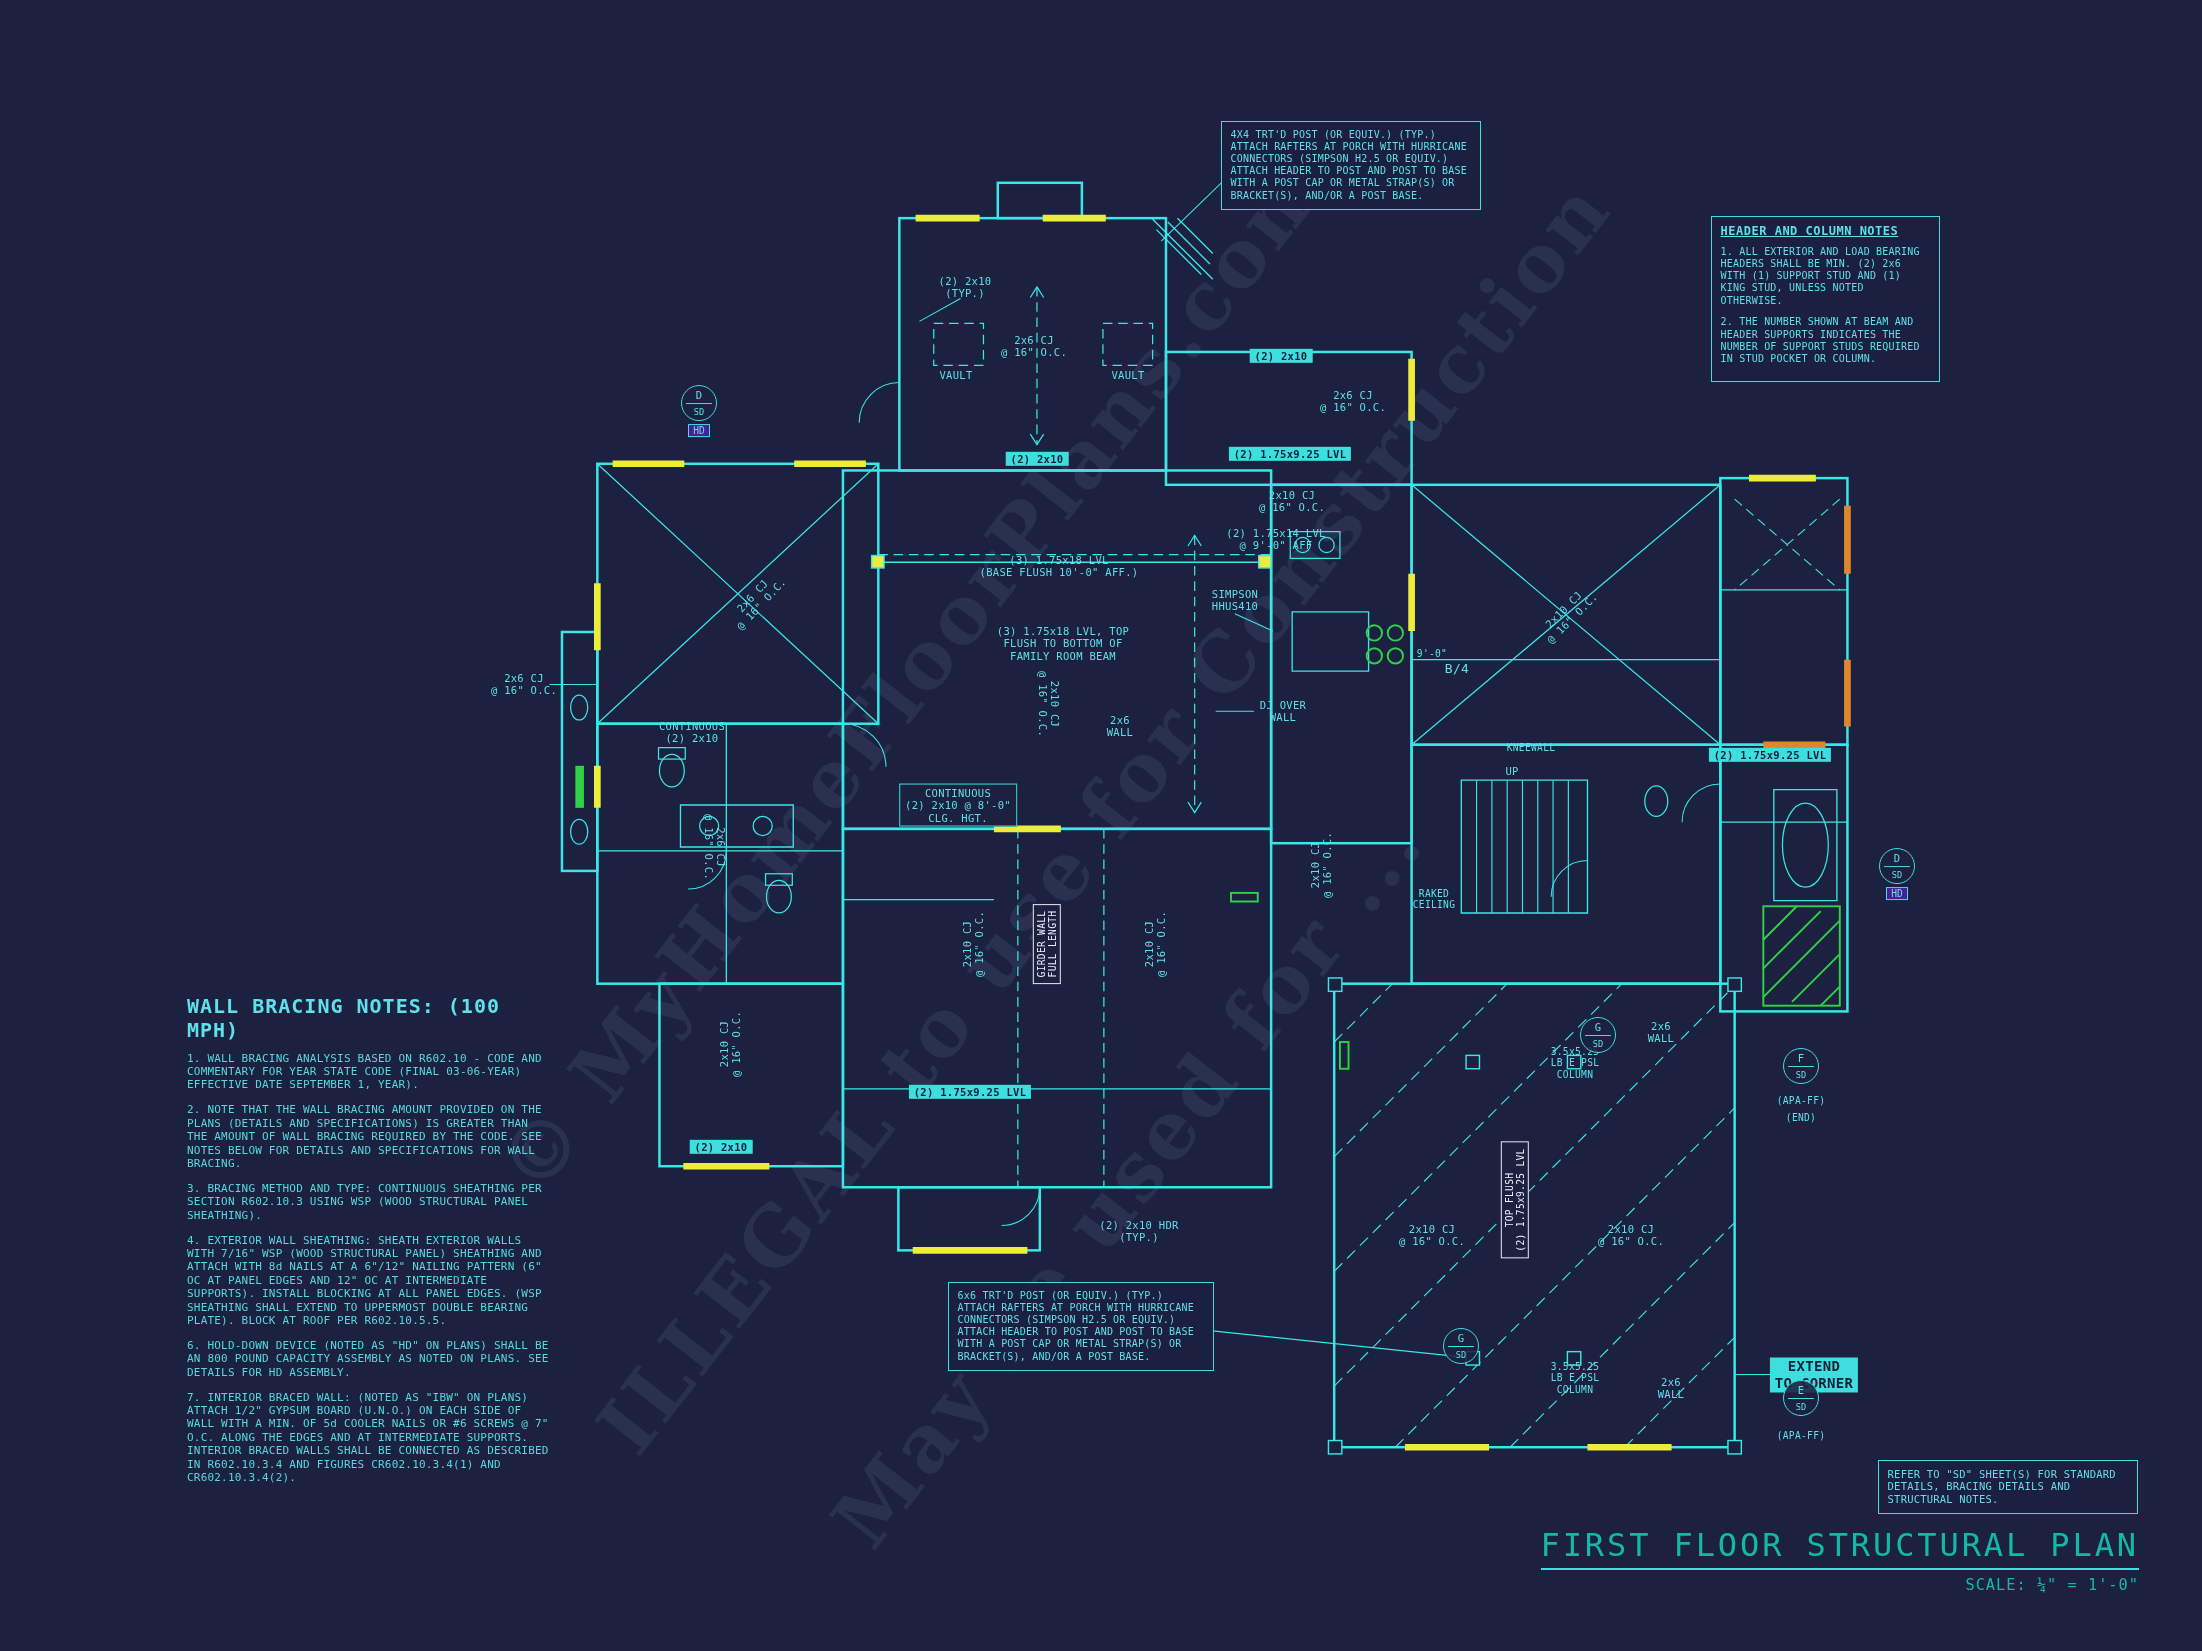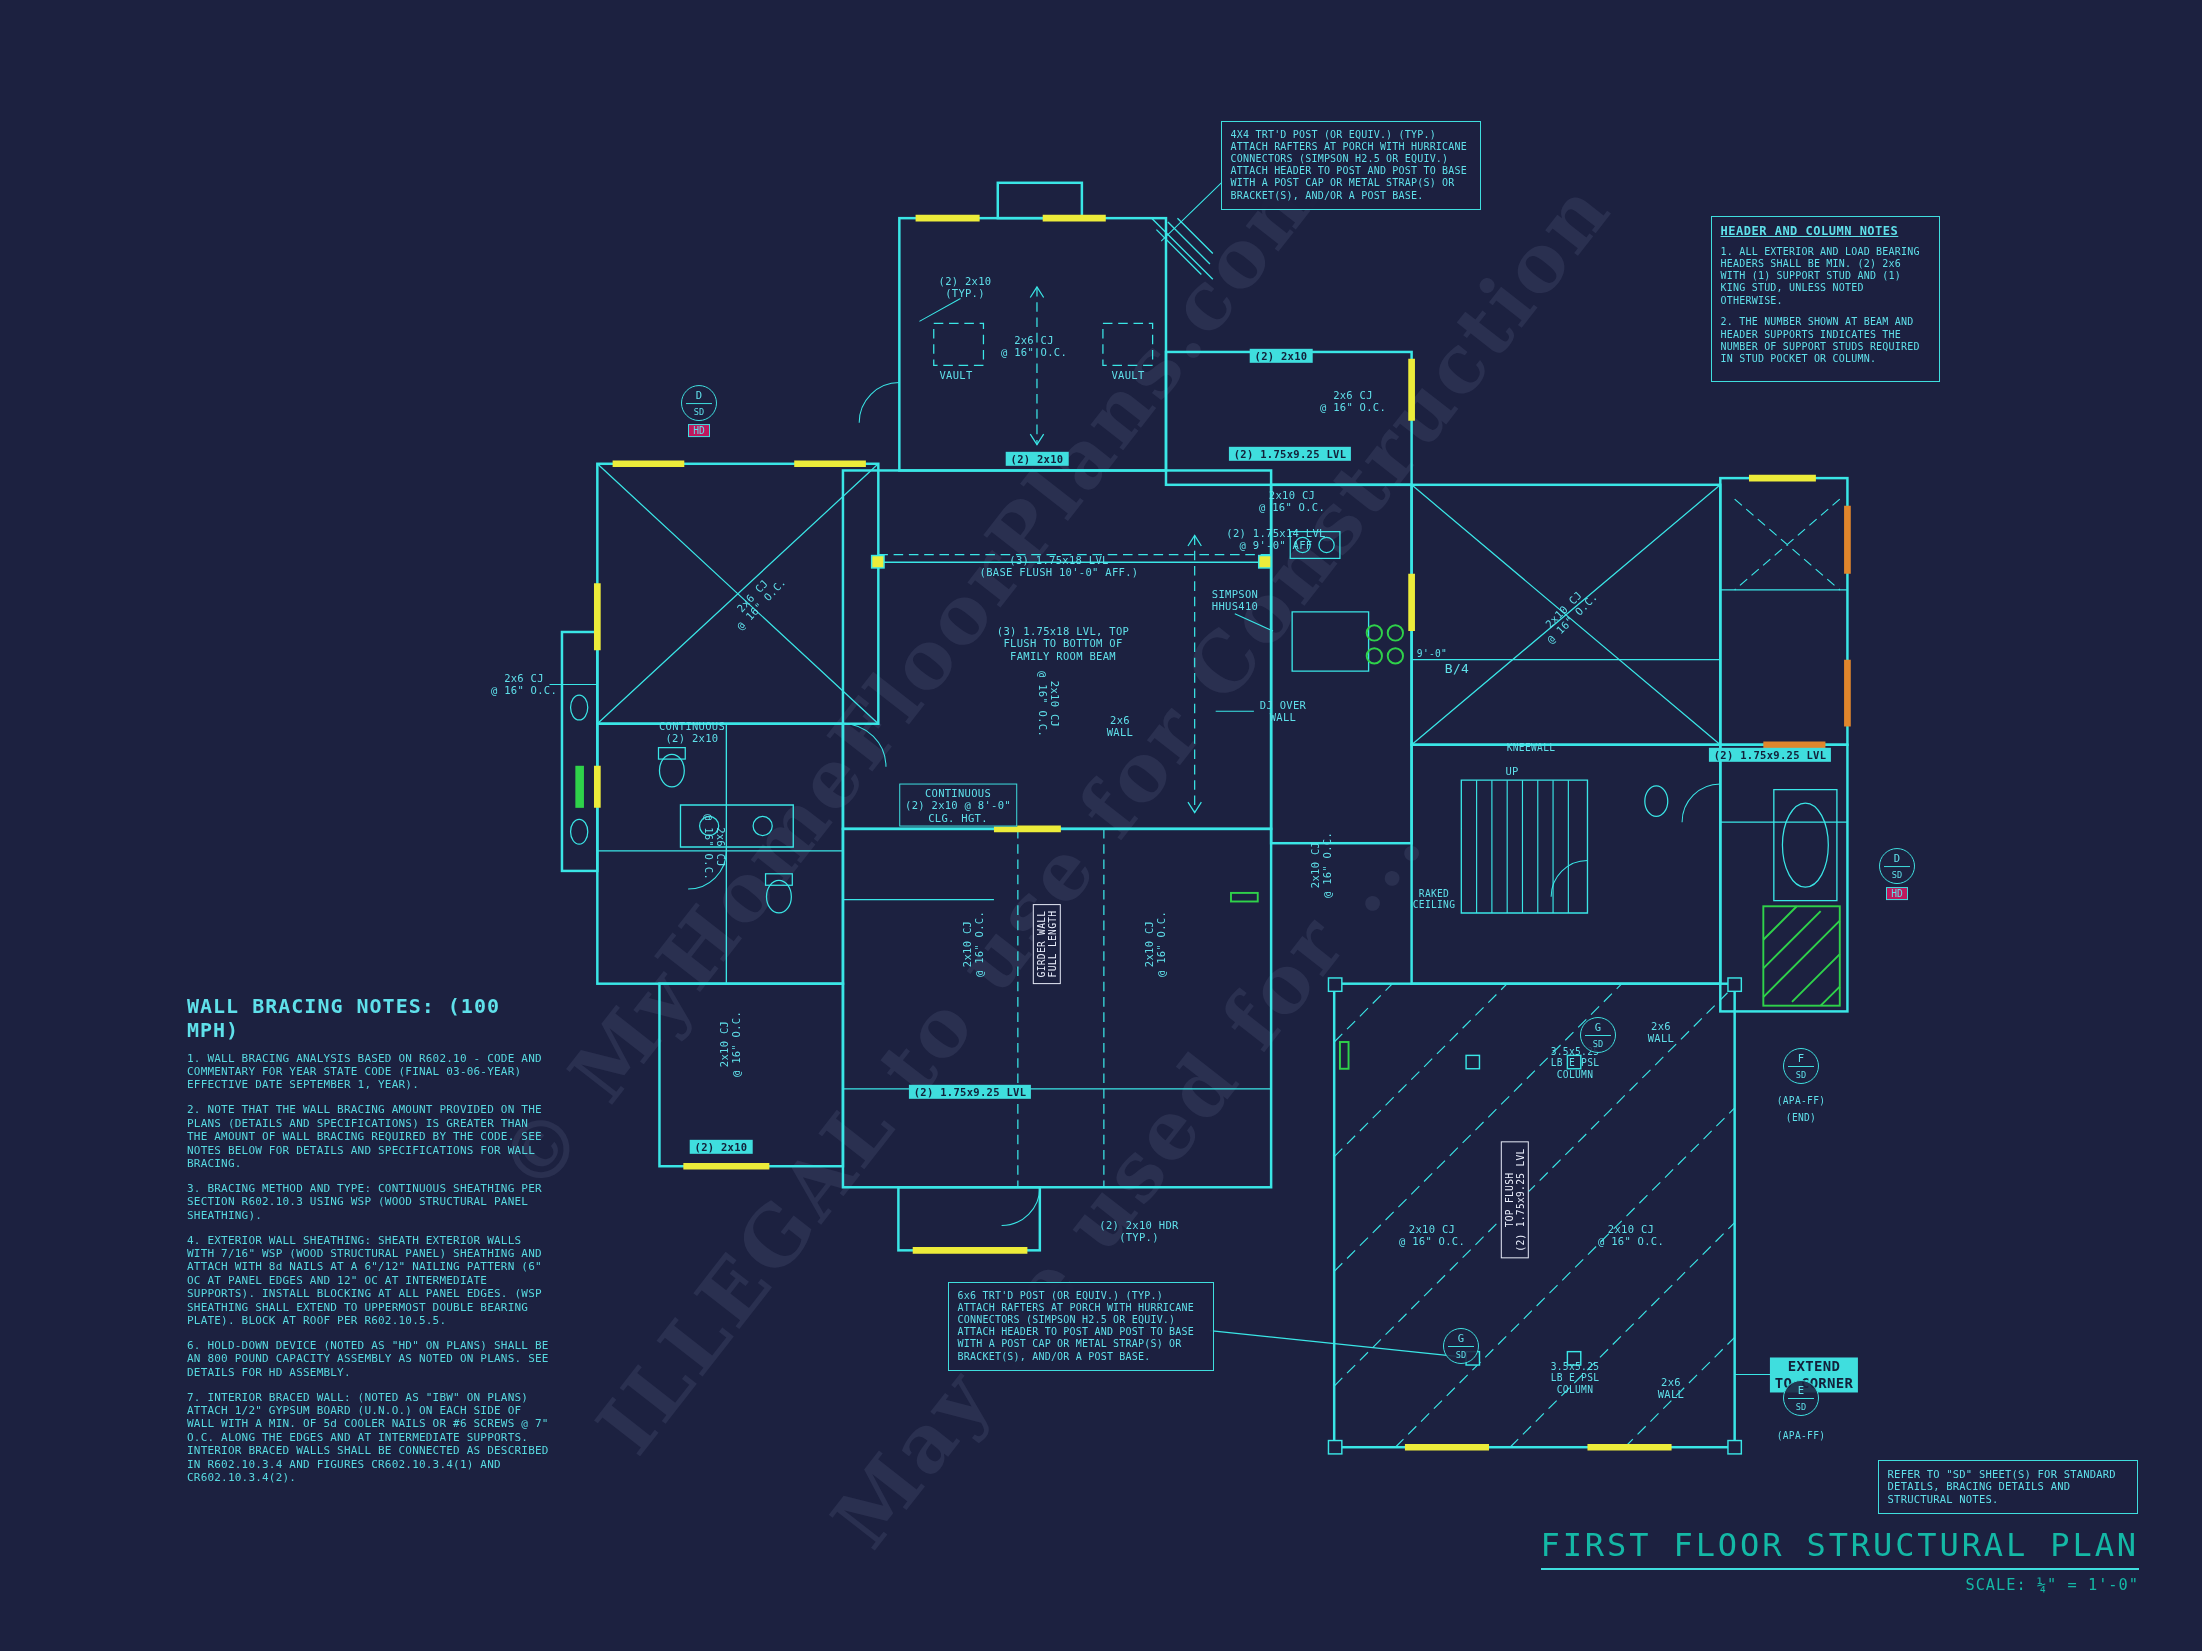--- a/index.html
+++ b/index.html
@@ -28,21 +28,21 @@
   
   .marker{position:absolute;transform:translate(-50%,-50%);display:flex;flex-direction:column;align-items:center;gap:2.9px;}
   .m-circle{
     width:34px;height:34px;border:1.5px solid #3fdede;border-radius:50%;
     color:#5fe0ea;display:flex;flex-direction:column;align-items:center;justify-content:center;
     font-size:10.5px;line-height:1;position:relative;background:rgba(28,33,64,.88);
   }
   .m-circle::after{content:"";position:absolute;left:3.8px;right:3.8px;top:50%;height:1.1px;background:#3fdede;}
   .m-circle .m-top{margin-bottom:3.8px;}
   .m-circle .m-bot{margin-top:3.8px;font-size:8.6px;}
-  .m-tag{border:1px solid #3fdede;color:#5fe0ea;font-size:9.6px;padding:0 3.8px;background:#be185d;}
+  .m-tag{border:1px solid #3fdede;color:#5fe0ea;font-size:9.6px;padding:0 3.8px;background:#4c1d95;}
   
   .note-box{
     position:absolute;border:1.5px solid #3fdede;color:#5fe0ea;
     background:rgba(28,33,64,.92);padding:6.7px 8.6px;font-size:10px;line-height:1.22;
     letter-spacing:0.2px;
   }
   #post-note-top{left:1221px;top:121px;width:241px;}
   #post-note-bottom{left:948px;top:1282px;width:247px;}
   #sd-note{left:1878px;top:1460px;width:241px;font-size:10.5px;}
   #header-column-notes{left:1711px;top:216px;width:210px;}

